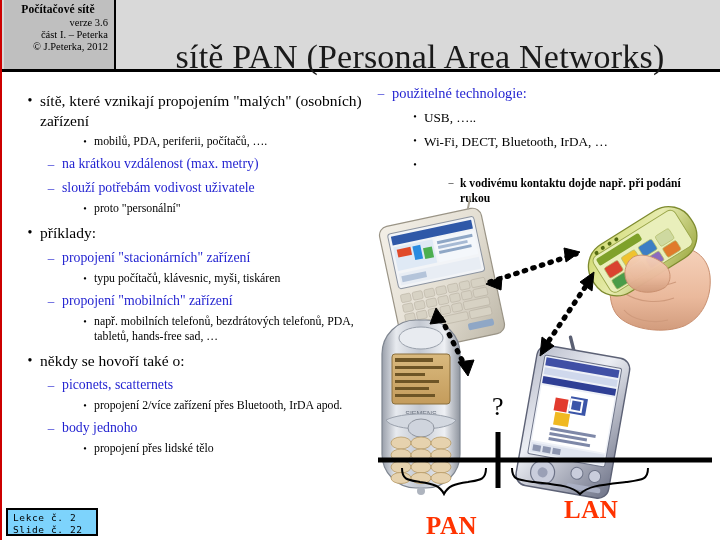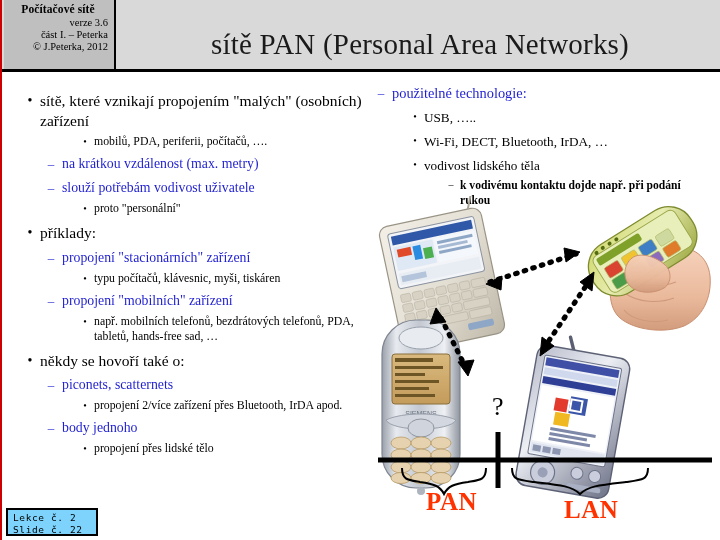--- a/index.html
+++ b/index.html
@@ -45,23 +45,23 @@
     display: block;
     text-align: center;
     letter-spacing: .1px;
   }
   #course-box .c-line {
     font-size: 10.5px;
     display: block;
   }
   #slide-title {
     position: absolute;
-    left: 120px; top: 0; width: 596px; height: 89px;
+    left: 120px; top: 12px; width: 596px; height: 89px;
     display: flex; align-items: center; justify-content: center;
-    font-size: 29px;
+    font-size: 34px;
     color: #1a1a1a;
     letter-spacing: .2px;
     white-space: nowrap;
   }
 
   
   #col-left {
     position: absolute;
     left: 18px; top: 84px;
     width: 352px;
@@ -126,21 +126,21 @@
     font-size: 26px;
     color: #000;
   }
   .pan-label, .lan-label {
     position: absolute;
     color: #ff3300;
     font-weight: bold;
     font-size: 25px;
     letter-spacing: .5px;
   }
-  .pan-label { left: 58px; top: 292px; }
+  .pan-label { left: 58px; top: 316px; }
   .lan-label { left: 196px; top: 300px; }
 
   
   #footer-box {
     position: absolute;
     left: 4px; top: 508px;
     width: 92px; height: 28px;
     background: #7dd3fc;
     border: 2px solid #000;
     box-sizing: border-box;
@@ -258,21 +258,20 @@
       <span class="txt">USB, …..</span>
     </div>
 
     <div class="row l3">
       <span class="mark">•</span>
       <span class="txt">Wi-Fi,  DECT,  Bluetooth,   IrDA,  …</span>
     </div>
 
     <div class="row l3">
       <span class="mark">•</span>
-      <span class="txt">vodivost  lidského  těla</span>
     </div>
 
     <div class="row l4">
       <span class="mark">–</span>
       <span class="txt">k vodivému kontaktu dojde např. při podání rukou</span>
     </div>
   </div>
 
   <div id="diagram">
     <svg width="354" height="344" viewBox="0 0 354 344" xmlns="http://www.w3.org/2000/svg">

